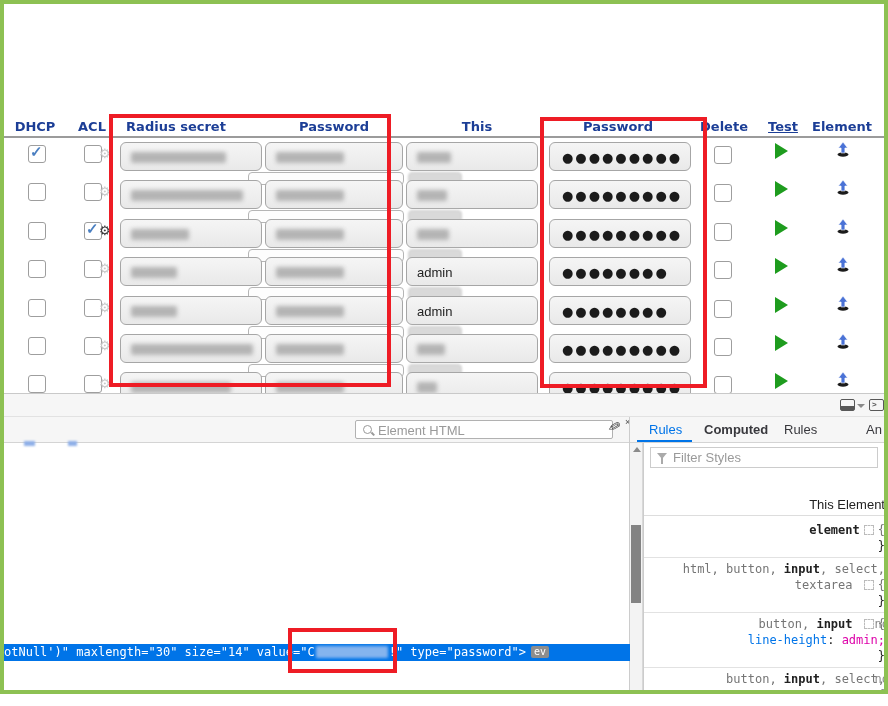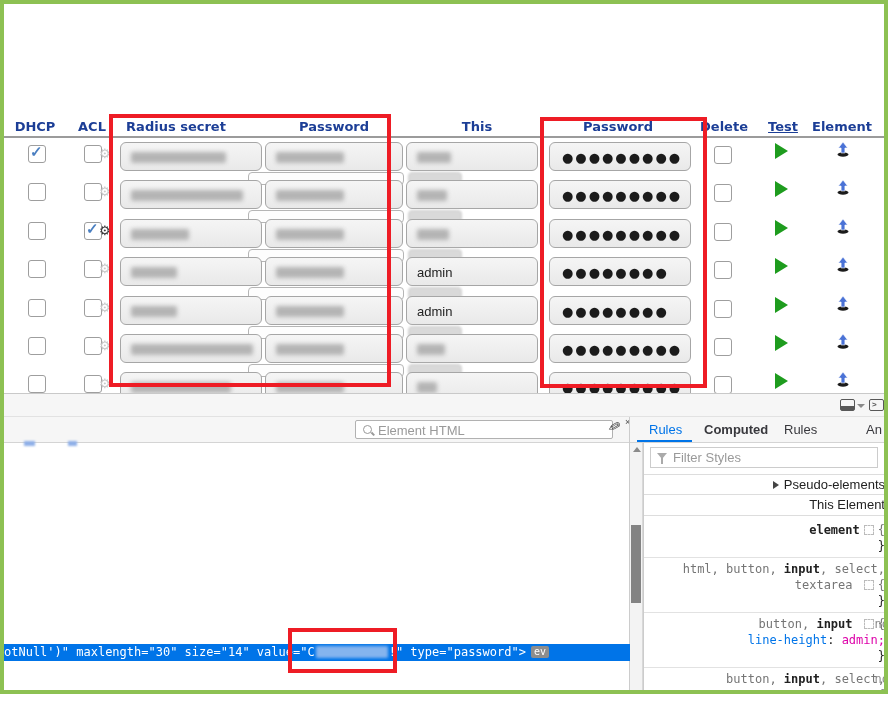--- a/index.html
+++ b/index.html
@@ -324,23 +324,20 @@
       <div class="sb-up"></div>
       <div class="sb-thumb"></div>
       <div class="sb-mark"></div>
     </div>
 
     <div class="rules">
       <div class="filterbox">
         <div class="funnel"></div>
         <div class="ph">Filter Styles</div>
       </div>
-      <div class="sectrow" style="top:31px;line-height:20px;">
-        <span class="tri"></span><span>Pseudo-elements</span>
-      </div>
       <div class="sectrow" style="top:52px;line-height:20px;border-top:none;padding-left:8px;">
         <span>This Element</span>
       </div>
       <div class="rulesbody" id="rulesbody">
           <div class="ruleblock">
             <div class="sel"><b>element</b><span class="target"></span>{</div>
             <div>}</div>
           </div>
           <div class="ruleblock">
             <div class="sel"><span>html, button, </span><b>input</b><span>, select,</span><br><span>textarea </span><span class="target"></span>{</div>

